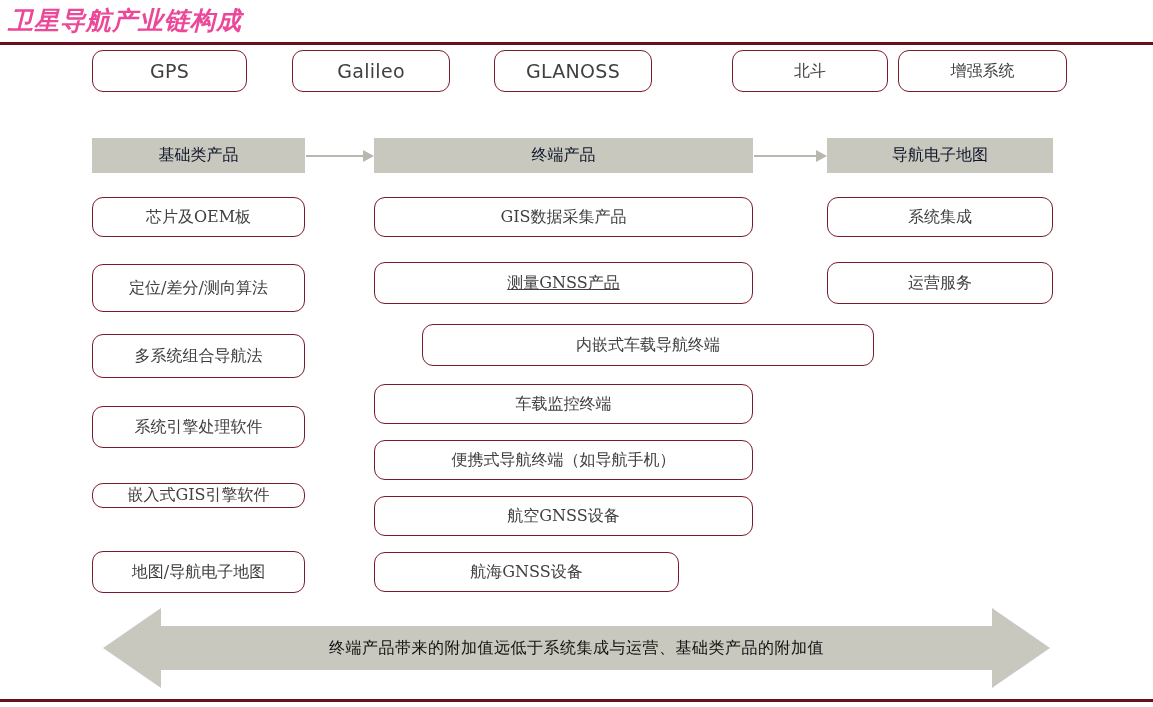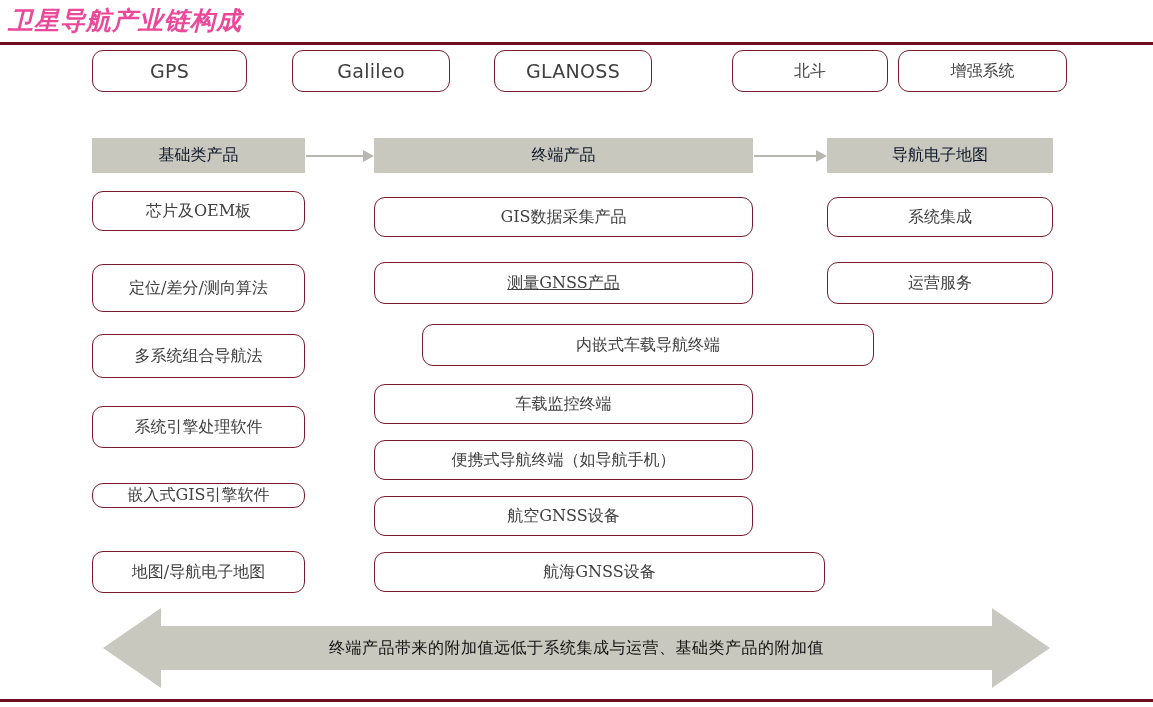--- a/index.html
+++ b/index.html
@@ -155,34 +155,34 @@
 
 <div class="connector" style="left:306px; width:68px;">
   <div class="shaft" style="width:57px;"></div>
   <div class="head"></div>
 </div>
 <div class="connector" style="left:754px; width:73px;">
   <div class="shaft" style="width:62px;"></div>
   <div class="head"></div>
 </div>
 
-<div class="rbox" style="left:92px; top:191px; width:213px; height:40px;">芯片及OEM板</div>
+<div class="rbox" style="left:92px; top:197px; width:213px; height:40px;">芯片及OEM板</div>
 <div class="rbox" style="left:92px; top:264px; width:213px; height:48px;">定位/差分/测向算法</div>
 <div class="rbox" style="left:92px; top:334px; width:213px; height:44px;">多系统组合导航法</div>
 <div class="rbox" style="left:92px; top:406px; width:213px; height:42px;">系统引擎处理软件</div>
 <div class="rbox" style="left:92px; top:483px; width:213px; height:25px;">嵌入式GIS引擎软件</div>
 <div class="rbox" style="left:92px; top:551px; width:213px; height:42px;">地图/导航电子地图</div>
 
 <div class="rbox" style="left:374px; top:197px; width:379px; height:40px;">GIS数据采集产品</div>
 <div class="rbox" style="left:374px; top:262px; width:379px; height:42px;text-decoration:underline;">测量GNSS产品</div>
 <div class="rbox" style="left:374px; top:324px; width:452px; height:42px;margin-left:48px;">内嵌式车载导航终端</div>
 <div class="rbox" style="left:374px; top:384px; width:379px; height:40px;">车载监控终端</div>
 <div class="rbox" style="left:374px; top:440px; width:379px; height:40px;">便携式导航终端（如导航手机）</div>
 <div class="rbox" style="left:374px; top:496px; width:379px; height:40px;">航空GNSS设备</div>
-<div class="rbox" style="left:374px; top:552px; width:451px; height:40px;">航海GNSS设备</div>
+<div class="rbox" style="left:374px; top:552px; width:305px; height:40px;">航海GNSS设备</div>
 
 <div class="rbox" style="left:827px; top:197px; width:226px; height:40px;">系统集成</div>
 <div class="rbox" style="left:827px; top:262px; width:226px; height:42px;">运营服务</div>
 
 <div id="value-banner">
   <svg width="947" height="80" viewBox="0 0 947 80" xmlns="http://www.w3.org/2000/svg">
     <polygon points="0,40 58,0 58,18 889,18 889,0 947,40 889,80 889,62 58,62 58,80" fill="#c9c8bf"></polygon>
   </svg>
   <div id="value-banner-label">终端产品带来的附加值远低于系统集成与运营、基础类产品的附加值</div>
 </div>

